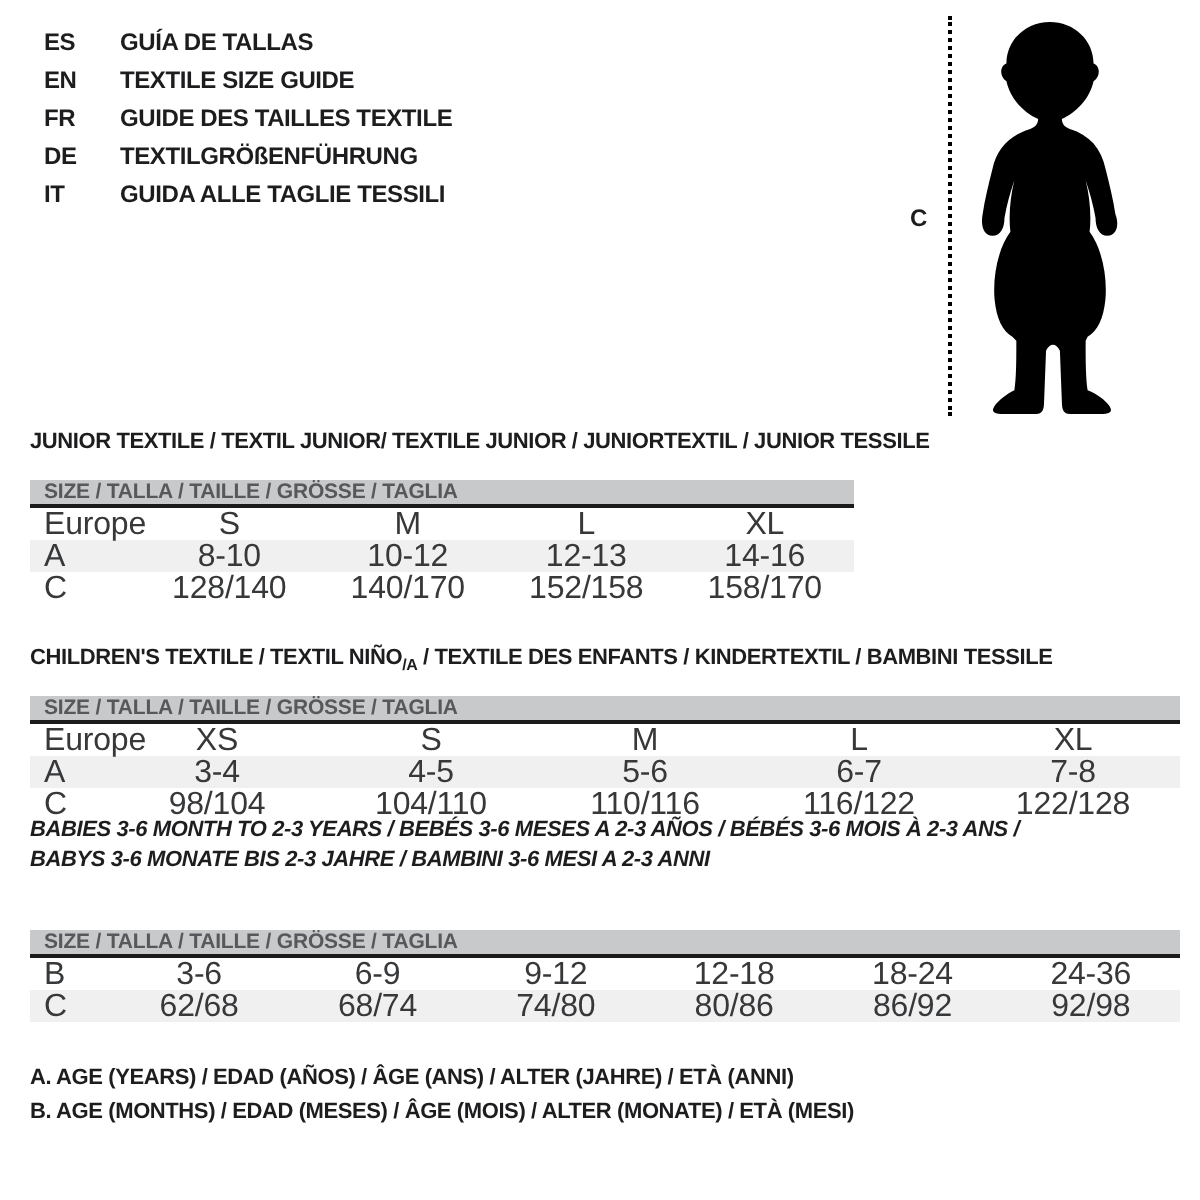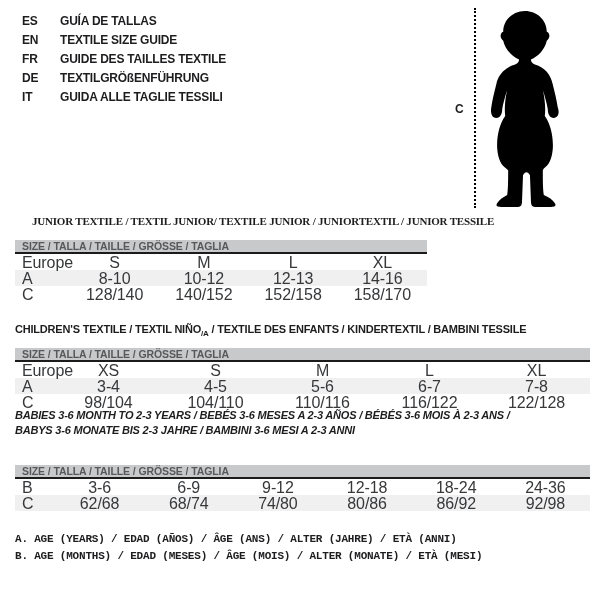--- a/index.html
+++ b/index.html
@@ -39,29 +39,29 @@
   }
   .trow { display:grid; height:16px; align-items:center; font-size:16px; color:#37383a; letter-spacing:-0.1px; }
   .trow.shaded { background:#f0f0f1; }
   .t-cols-4 { grid-template-columns:55px repeat(4,1fr); }
   .t-cols-5 { grid-template-columns:40px repeat(5,1fr); }
   .t-cols-6 { grid-template-columns:40px repeat(6,1fr); }
   .tcell { text-align:center; white-space:nowrap; }
   .tcell.rowlabel { text-align:left; padding-left:7px; }
 
   #table-junior { left:15px; top:240px; width:412px; }
-  #title-junior { left:32px; top:214px;font-family:Liberation Serif, serif; }
+  #title-junior { left:15px; top:214px; }
   #table-children { left:15px; top:348px; width:575px; }
   #title-children { left:15px; top:322px; }
   #table-babies { left:15px; top:465px; width:575px; }
   #title-babies { left:15px; top:408px;font-style:italic; }
 
   
   .footnotes { left:15px; top:531px; }
-  .footnote { font-size:11px; font-weight:700; letter-spacing:-0.2px; line-height:17px; white-space:nowrap;font-family:Liberation Mono, monospace; }
+  .footnote { font-size:11px; font-weight:700; letter-spacing:-0.2px; line-height:17px; white-space:nowrap; }
 </style>
 </head>
 <body>
 
 <div class="abs lang-list">
   <div class="lang-row">
     <span class="lang-code">ES</span>
     <span class="lang-label">GUÍA DE TALLAS</span>
   </div>
   <div class="lang-row">
@@ -142,21 +142,21 @@
   <div class="trow t-cols-4 shaded">
     <span class="tcell rowlabel">A</span>
     <span class="tcell">8-10</span>
     <span class="tcell">10-12</span>
     <span class="tcell">12-13</span>
     <span class="tcell">14-16</span>
   </div>
   <div class="trow t-cols-4">
     <span class="tcell rowlabel">C</span>
     <span class="tcell">128/140</span>
-    <span class="tcell">140/152</span>
+    <span class="tcell">140/170</span>
     <span class="tcell">152/158</span>
     <span class="tcell">158/170</span>
   </div>
 </div>
 
 <div class="abs sec-title" id="title-children"><span>CHILDREN'S TEXTILE / TEXTIL NIÑO</span><sub>/A</sub><span> / TEXTILE DES ENFANTS / KINDERTEXTIL / BAMBINI TESSILE</span></div>
 
 <div class="size-table" id="table-children">
   <div class="size-bar">SIZE / TALLA / TAILLE / GRÖSSE / TAGLIA</div>
   <div class="trow t-cols-5">

